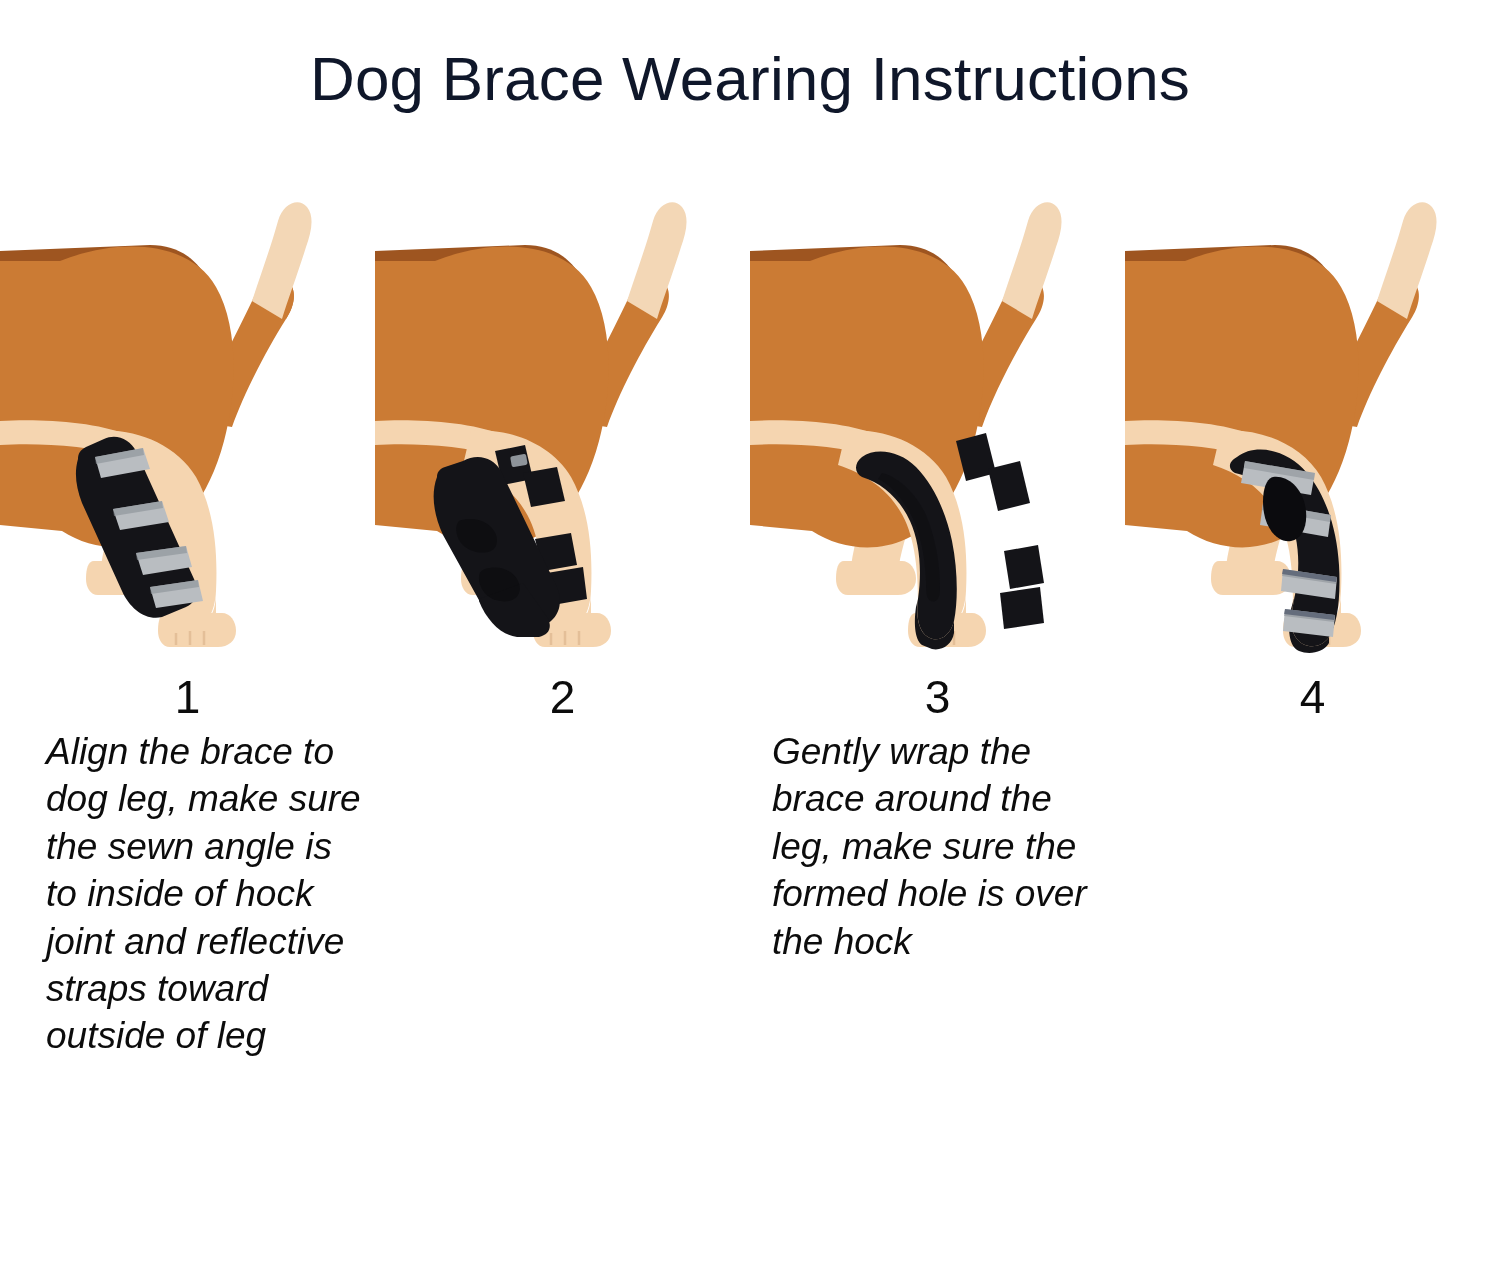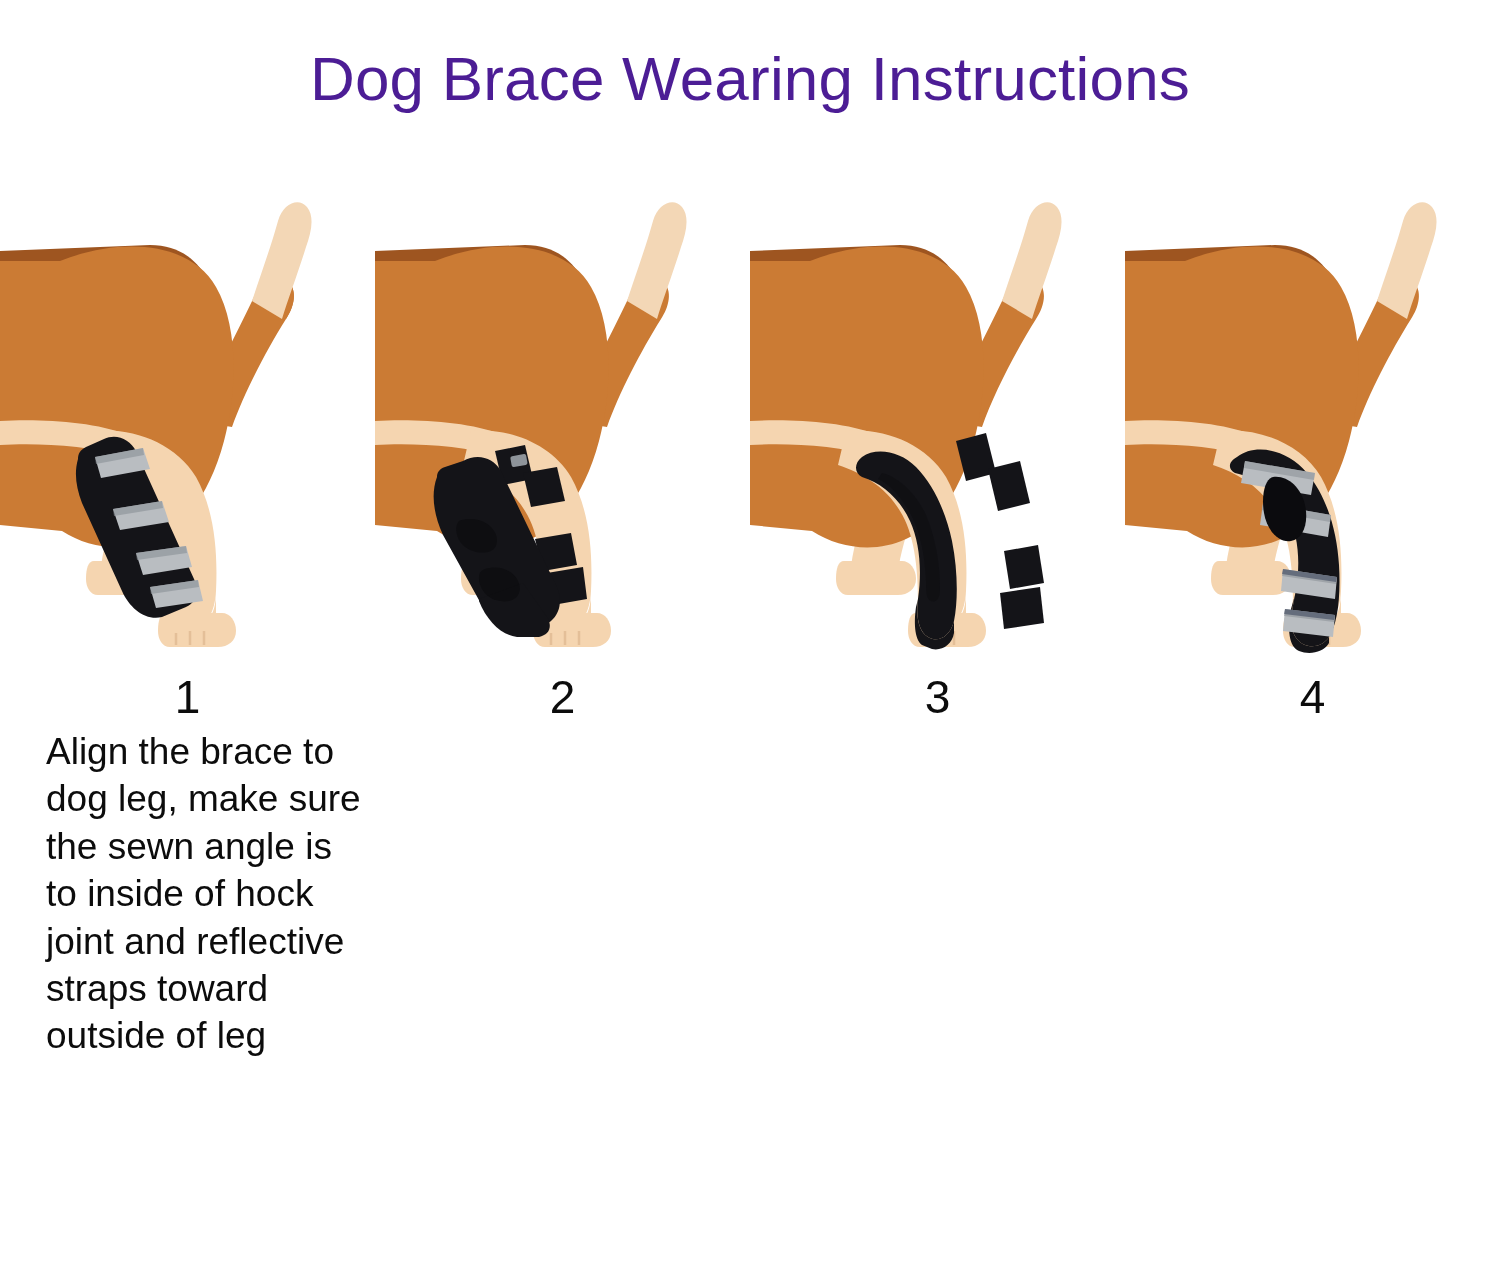--- a/index.html
+++ b/index.html
@@ -14,21 +14,21 @@
     color: #0a0a0a;
     overflow: hidden;
     position: relative;
   }
 
   .page-title {
     text-align: center;
     font-size: 62px;
     font-weight: 400;
     letter-spacing: 0.2px;
-    color: #4c1d95;
+    color: #0f172a;
     margin: 0;
     padding-top: 46px;
     line-height: 1.05;
   }
 
   .panels {
     display: flex;
     width: 1500px;
     padding: 0;
     margin-top: 10px;
@@ -59,20 +59,21 @@
   }
 
   .step-text {
     font-size: 37px;
     line-height: 1.28;
     color: #0c0c0c;
     font-weight: 400;
     padding-left: 18px;
     padding-right: 8px;
     white-space: pre-line;
+    font-style: italic;
   }
 
   .p1 .step-text { padding-left: 46px; padding-right: 4px; }
   .p2 .step-text { padding-left: 46px; padding-right: 4px; }
   .p3 .step-text { padding-left: 22px; padding-right: 4px; }
   .p4 .step-text { padding-left: 18px; padding-right: 4px; }
 </style>
 </head>
 <body>
 
@@ -186,20 +187,21 @@
 
         <g>
           <path d="M112 336 C 126 326 150 330 166 346 C 184 364 196 392 202 420 C 208 450 208 480 204 500 C 200 516 188 522 178 516 C 168 510 166 494 168 478 C 172 450 170 422 160 400 C 150 378 132 362 112 356 C 104 352 104 342 112 336 Z" fill="#141418"></path>
           <path d="M168 478 C 166 494 168 510 178 516 C 188 522 200 516 204 500 L 204 512 C 202 524 192 530 182 528 L 172 524 C 164 518 164 500 166 486 Z" fill="#141418"></path>
 
           <path d="M132 352 C 148 356 166 372 176 394 C 186 418 190 444 190 468 C 190 478 186 482 181 480 C 176 478 176 470 176 460 C 175 434 170 410 160 392 C 150 374 138 362 128 358 Z" fill="#0c0c10" opacity="0.55"></path>
         </g>
       </svg>
     </div>
     <div class="step-number">3</div>
+    <div class="step-text">Gently wrap the brace around the leg, make sure the formed hole is over the hock</div>
   </div>
 
   <div class="panel p4">
     <div class="figure">
       <svg width="375" height="545" viewBox="0 0 375 545" xmlns="http://www.w3.org/2000/svg">
         <path d="M196 300 C 212 258 236 214 254 176 C 262 158 278 150 288 160 C 298 170 294 186 286 198 C 266 230 244 272 232 306 Z" fill="#CB7B34"></path>
         <path d="M252 180 C 262 150 272 122 278 100 C 283 82 299 76 307 86 C 315 96 311 112 306 126 C 298 152 288 178 282 198 Z" fill="#F3D7B6"></path>
         <path d="M0 130 L 150 124 C 178 124 196 138 206 156 L 206 300 L 150 320 L 0 322 Z" fill="#9E5520"></path>
         <path d="M118 270 L 160 268 C 172 300 176 340 168 372 C 160 404 150 430 148 452 L 100 452 C 104 420 114 388 120 358 C 126 326 124 294 118 270 Z" fill="#F5D5B0"></path>
         <path d="M60 140 C 120 116 190 120 216 166 C 238 204 238 268 224 320 C 210 372 186 404 156 418 C 126 432 90 428 62 410 L 0 404 L 0 140 Z" fill="#CB7B34"></path>

